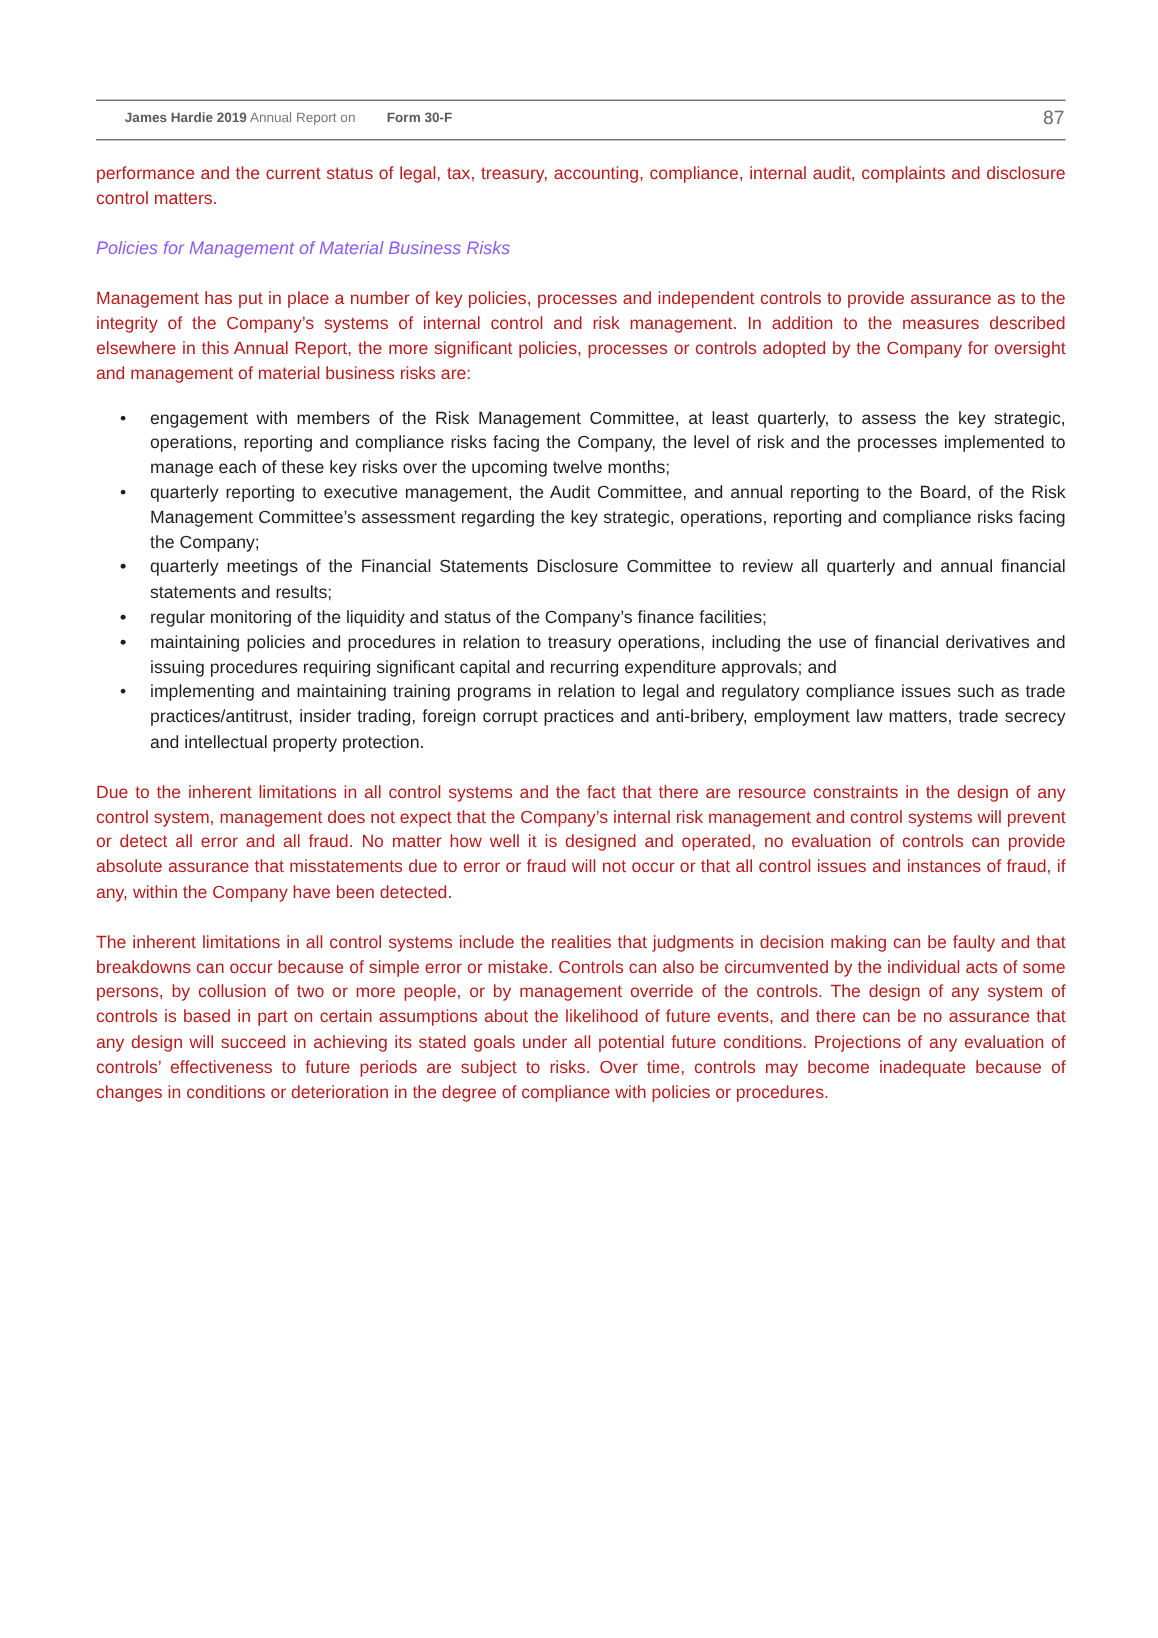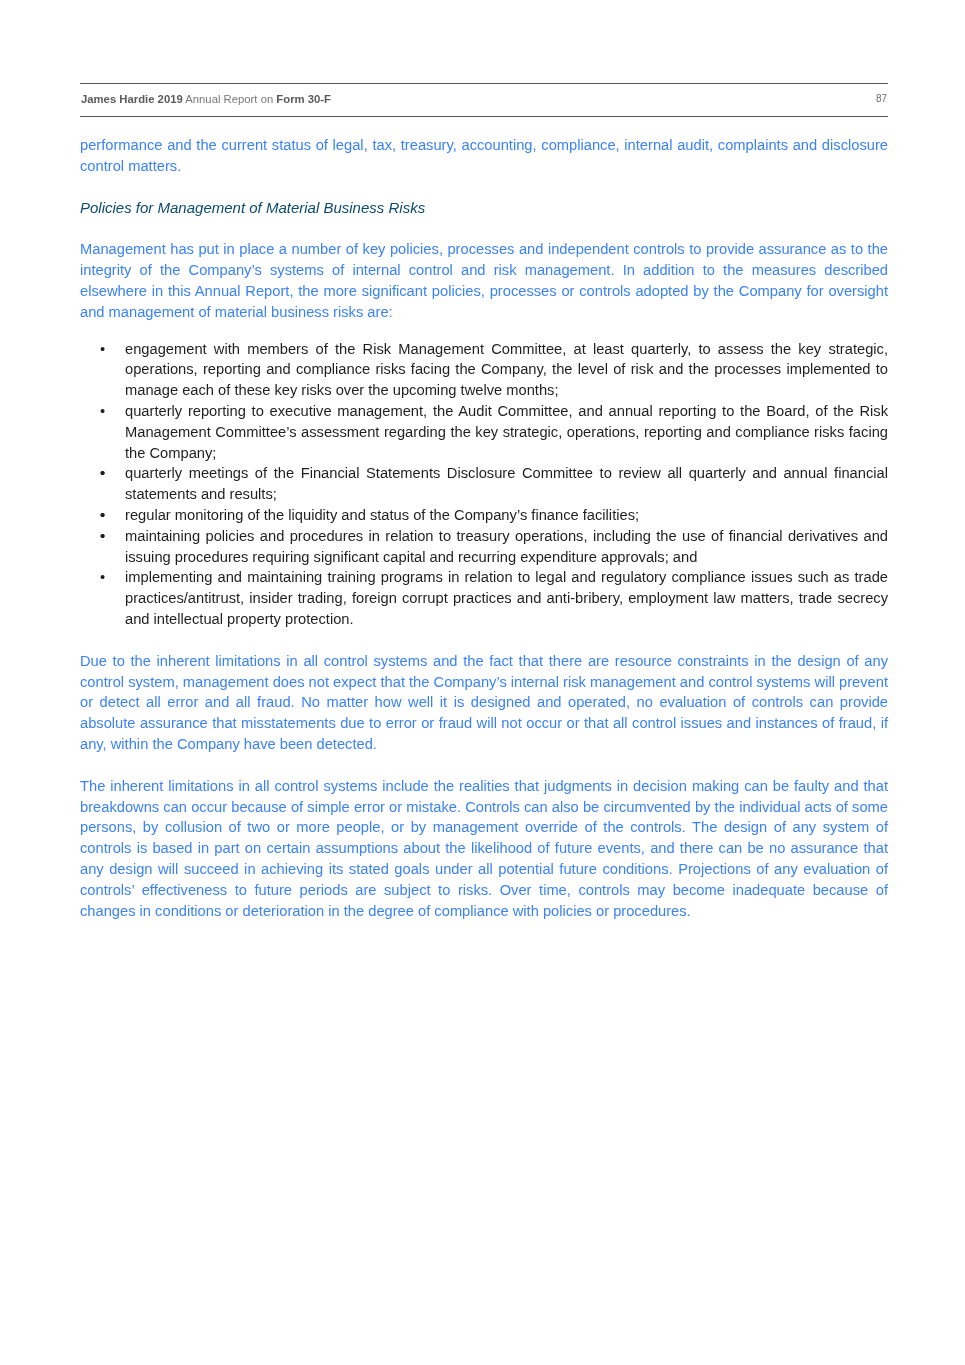--- a/index.html
+++ b/index.html
@@ -30,44 +30,45 @@
     justify-content: space-between;
     align-items: center;
     padding: 8px 1px 10px 1px;
     font-size: 11.3px;
     line-height: 14px;
     color: #77787b;
   }
   .header-title .bold {
     font-weight: bold;
     color: #595a5d;
+    margin-left: 23px;
   }
   .page-number {
     color: #6b6c6f;
-    font-size: 10px;
+    font-size: 16px;
   }
   
   .content {
     margin-top: 18px;
     font-size: 14.7px;
     line-height: 20.8px;
   }
   .para {
     text-align: justify;
     margin-bottom: 21px;
-    color: #3b82f6;
+    color: #b91c1c;
   }
   .para.no-gap { margin-bottom: 16px; }
   .section-heading {
     font-style: italic;
     font-weight: normal;
     font-size: 15px;
     line-height: 20.8px;
     margin-bottom: 21px;
-    color: #0c4a6e;
+    color: #8b5cf6;
   }
   .bullet-list {
     list-style: none;
     padding-left: 45px;
     margin-bottom: 21px;
   }
   .bullet-list li {
     position: relative;
     text-align: justify;
   }

